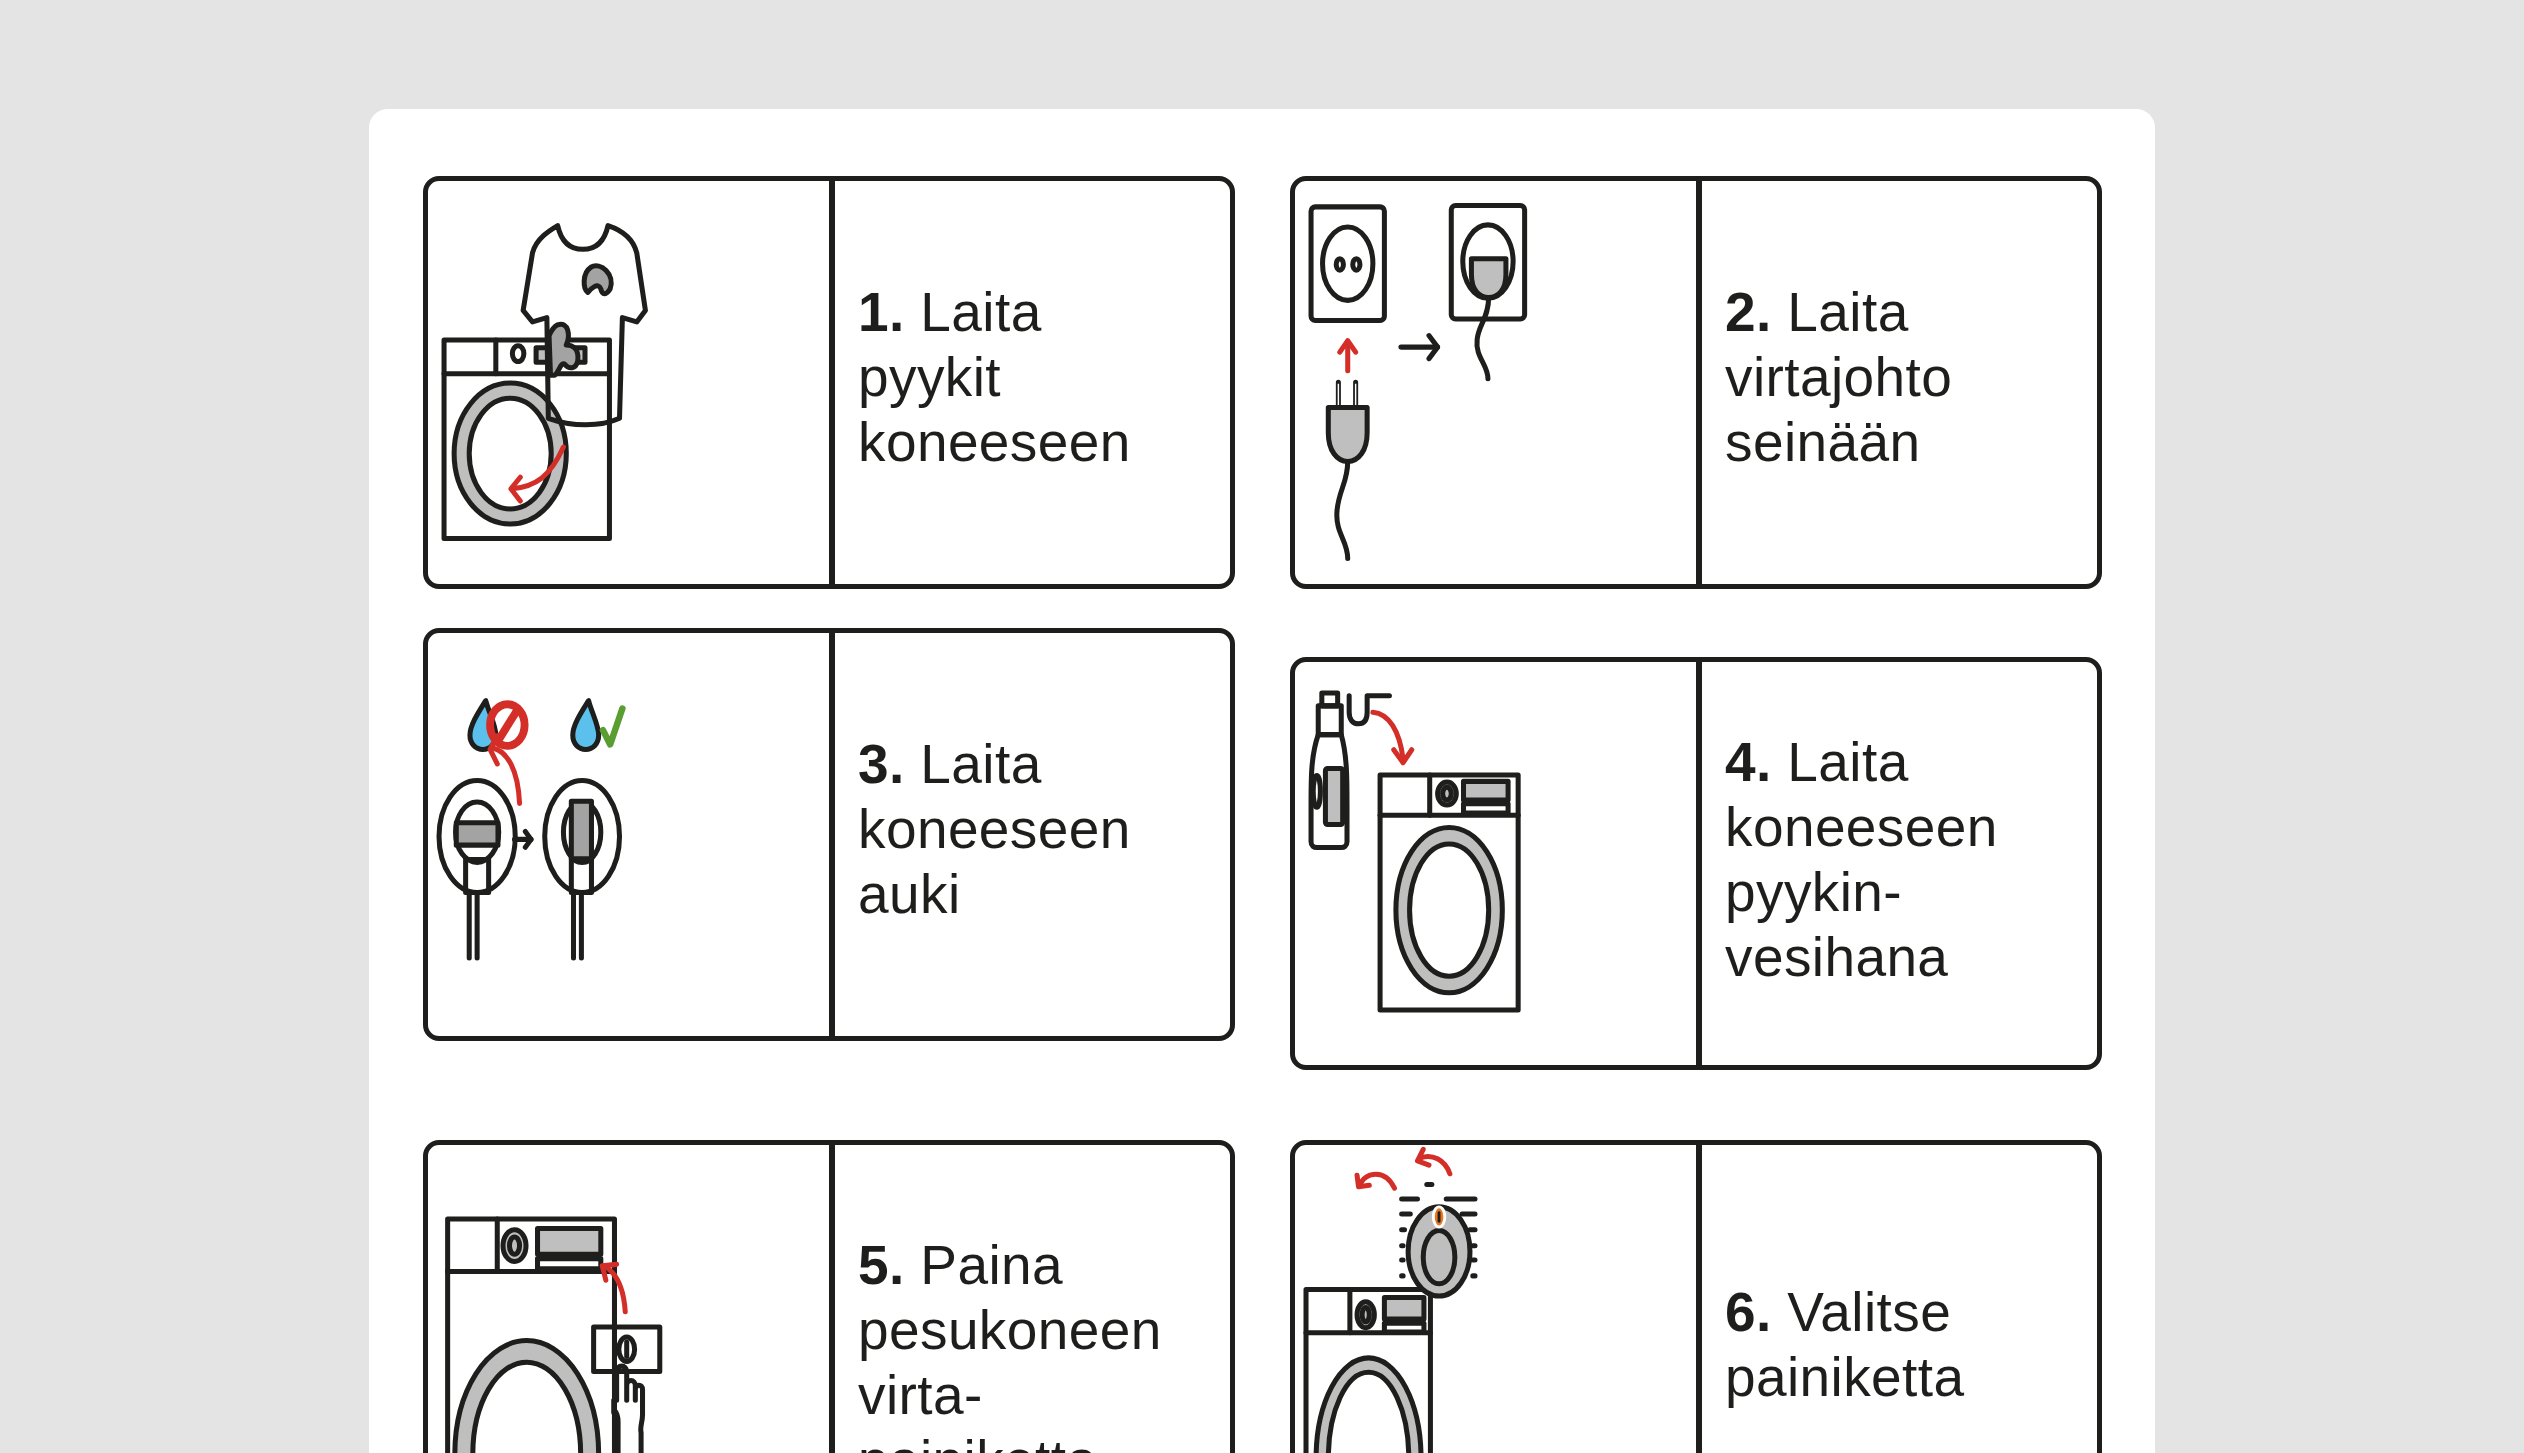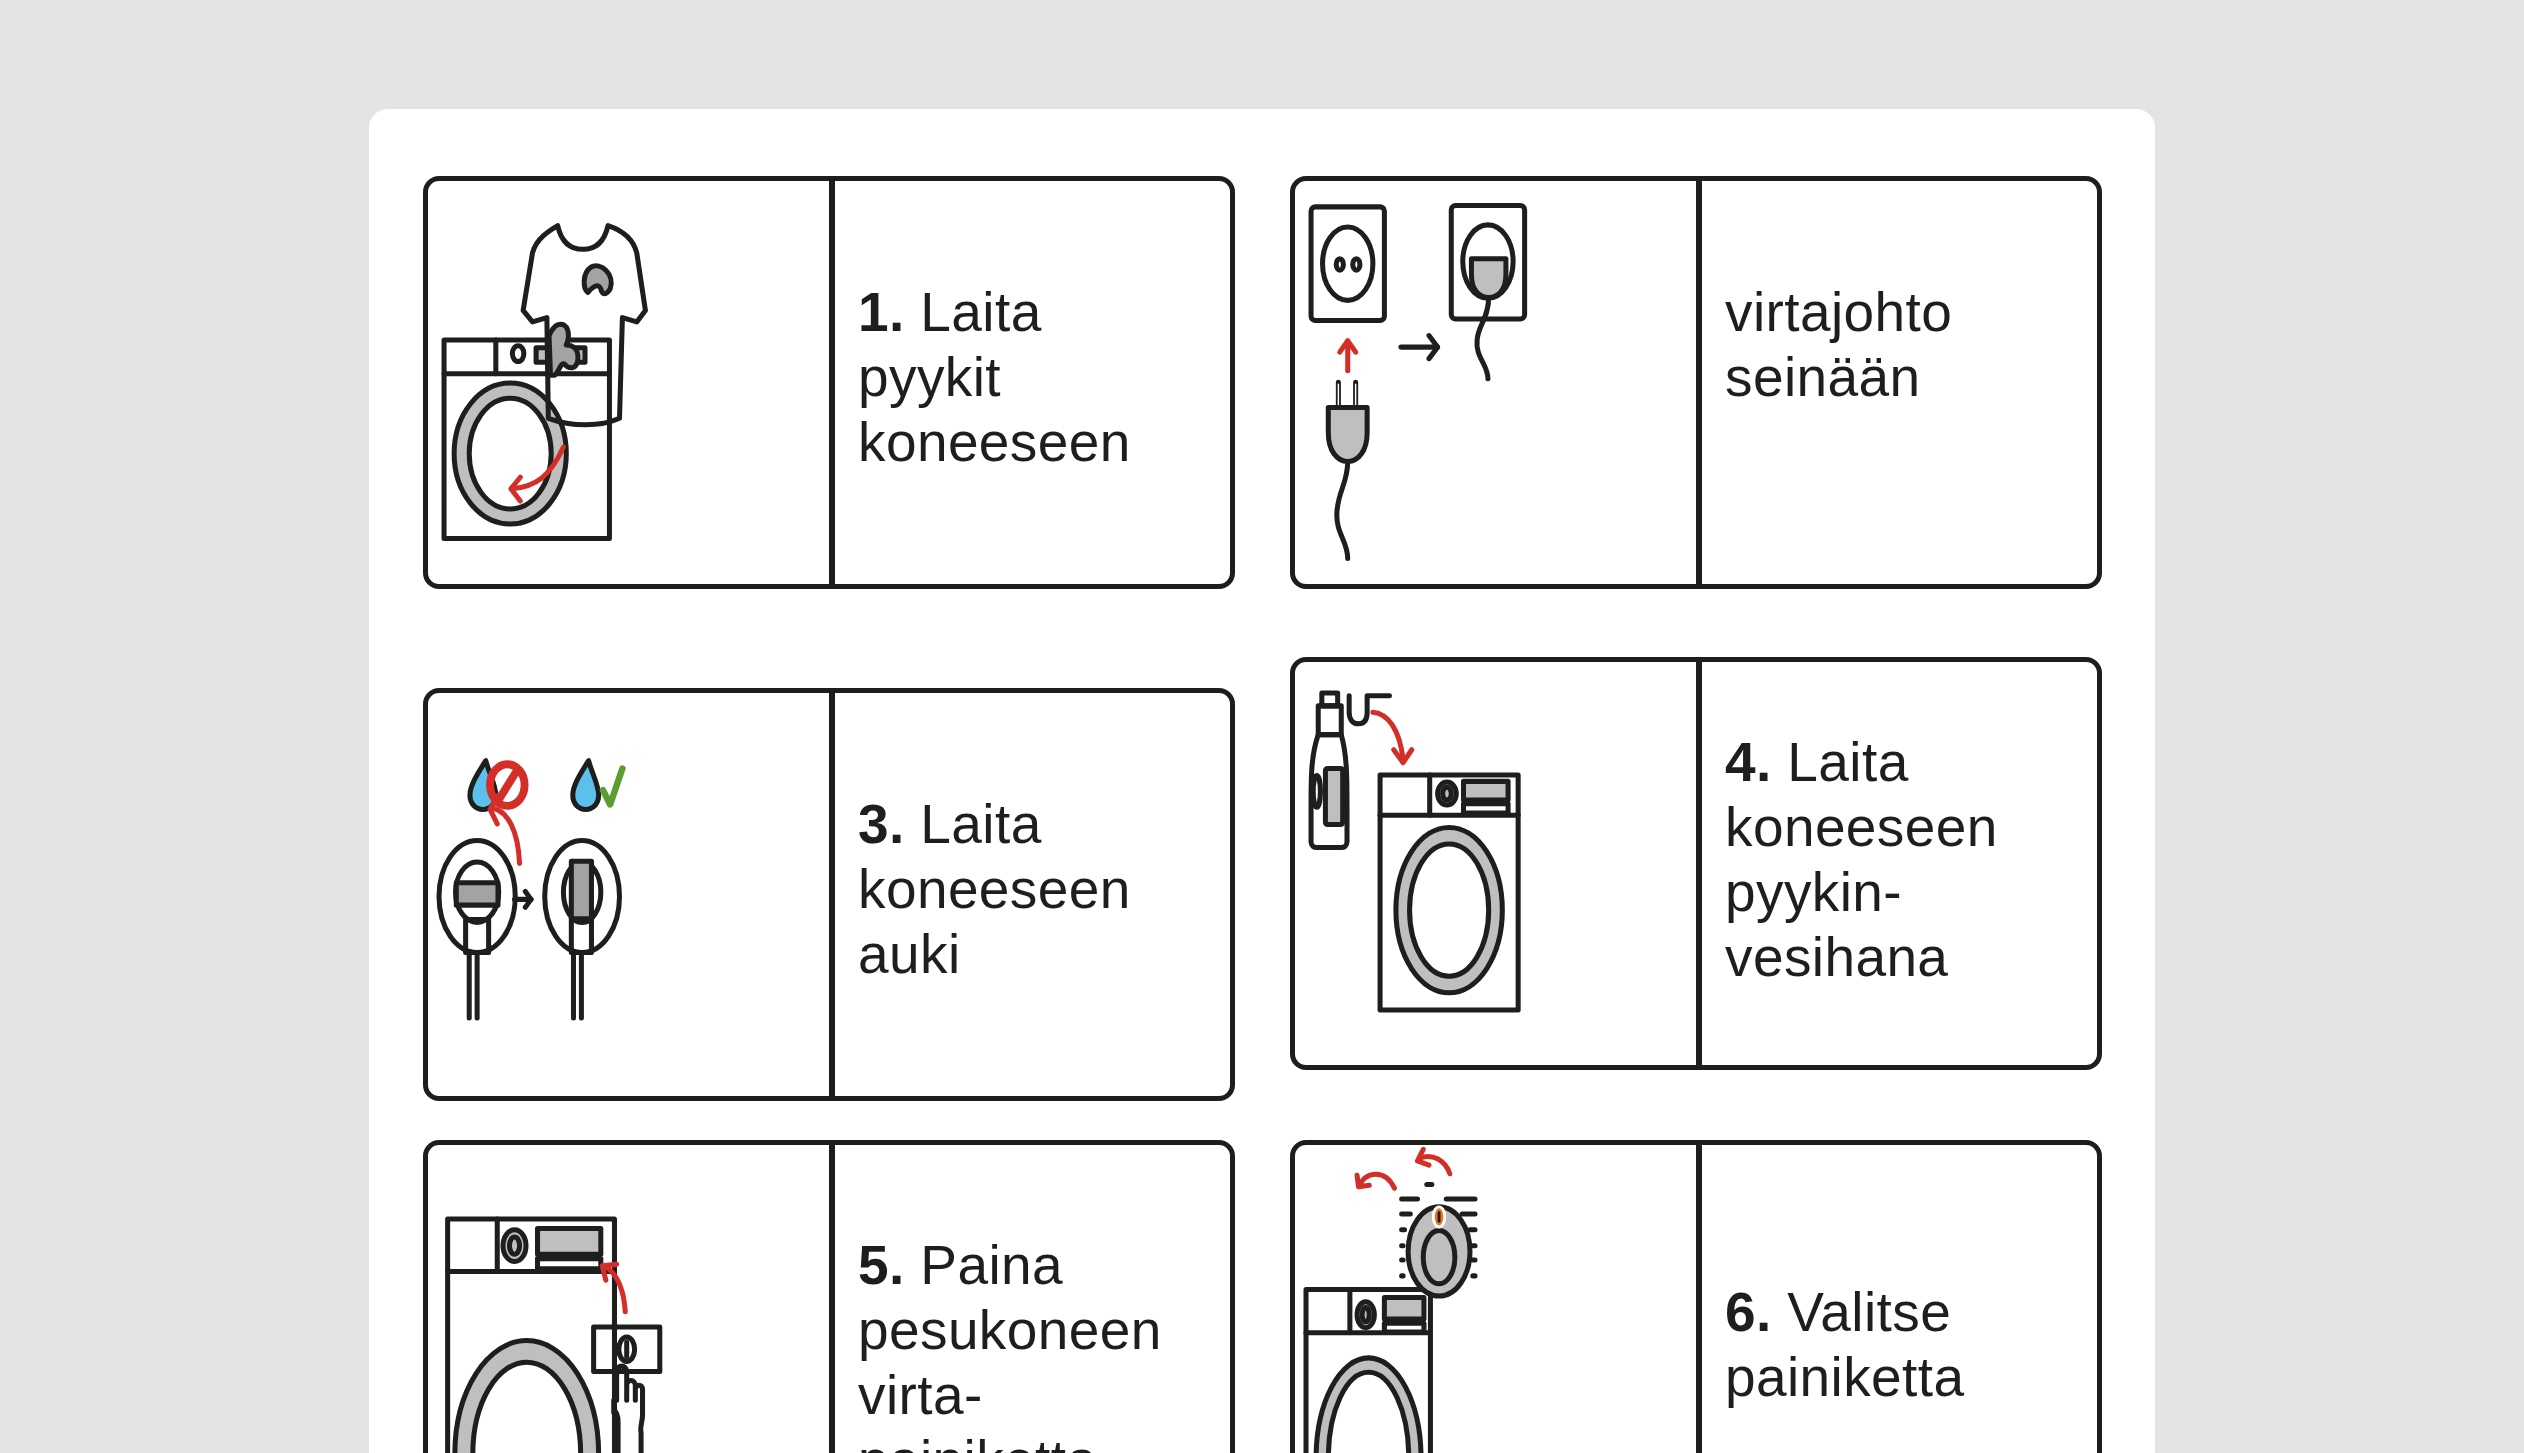--- a/index.html
+++ b/index.html
@@ -7,21 +7,21 @@
   .panel{position:absolute;left:369px;top:109px;width:1786px;height:1411px;background:#ffffff;border-radius:18.7px;}
   .card{position:absolute;width:812px;height:413px;box-sizing:border-box;border:5.8px solid #1e1e1c;border-radius:16px;background:#fff;overflow:hidden;}
   .card .illus{position:absolute;left:0;top:0;width:401px;height:100%;}
   .card .divider{position:absolute;left:401px;top:0;width:5.8px;height:100%;background:#1e1e1c;}
   .card .text{position:absolute;left:430px;right:14.4px;font-size:55px;line-height:65px;letter-spacing:0.4px;}
   .card .text b{font-weight:700;}
   .card .text span{display:block;}
   .illus svg{position:absolute;left:0;top:0;width:401px;height:425px;overflow:visible;}
   .c1{left:423px;top:176px;}
   .c2{left:1290px;top:176px;}
-  .c3{left:423px;top:688px;}
+  .c3{left:423px;top:628px;}
   .c4{left:1290px;top:657px;padding-left:18px;}
   .c5{left:423px;top:1140px;}
   .c6{left:1290px;top:1140px;}
   .ink{stroke:#1e1e1c;stroke-width:7;fill:none;stroke-linecap:round;stroke-linejoin:round;}
   .inkf{stroke:#1e1e1c;stroke-width:7;stroke-linecap:round;stroke-linejoin:round;}
   .red{stroke:#d42e28;stroke-width:7;fill:none;stroke-linecap:round;stroke-linejoin:round;}
 </style>
 </head>
 <body>
 
@@ -84,20 +84,21 @@
       <g>
         <rect x="217" y="34" width="102" height="158" rx="6" class="ink"></rect>
         <ellipse cx="268" cy="112" rx="35" ry="51" class="ink"></ellipse>
         <path d="M245 108 L293 108 L293 130 C293 152 282 162 269 162 C256 162 245 152 245 130 Z" class="inkf" fill="#c0bfbf"></path>
         <path d="M269 162 C269 190 255 200 253 220 C250 245 268 255 268 275" class="ink" stroke-width="5"></path>
       </g>
     </svg>
   </div>
   <div class="divider"></div>
   <div class="text" style="top:99px">
+    <span><b>2.</b> <span style="display:inline">Laita</span></span>
     <span>virtajohto</span>
     <span>seinään</span>
   </div>
 </div>
 
 <div class="card c3">
   <div class="illus">
     <svg viewBox="0 0 557 591">
       <g>
         <path d="M80 94 C70 110 58 128 58 142 C58 154 66 162 76 162 C86 162 94 154 94 142 C94 128 84 110 80 94 Z" class="inkf" fill="#5bc0eb" stroke-width="6"></path>

